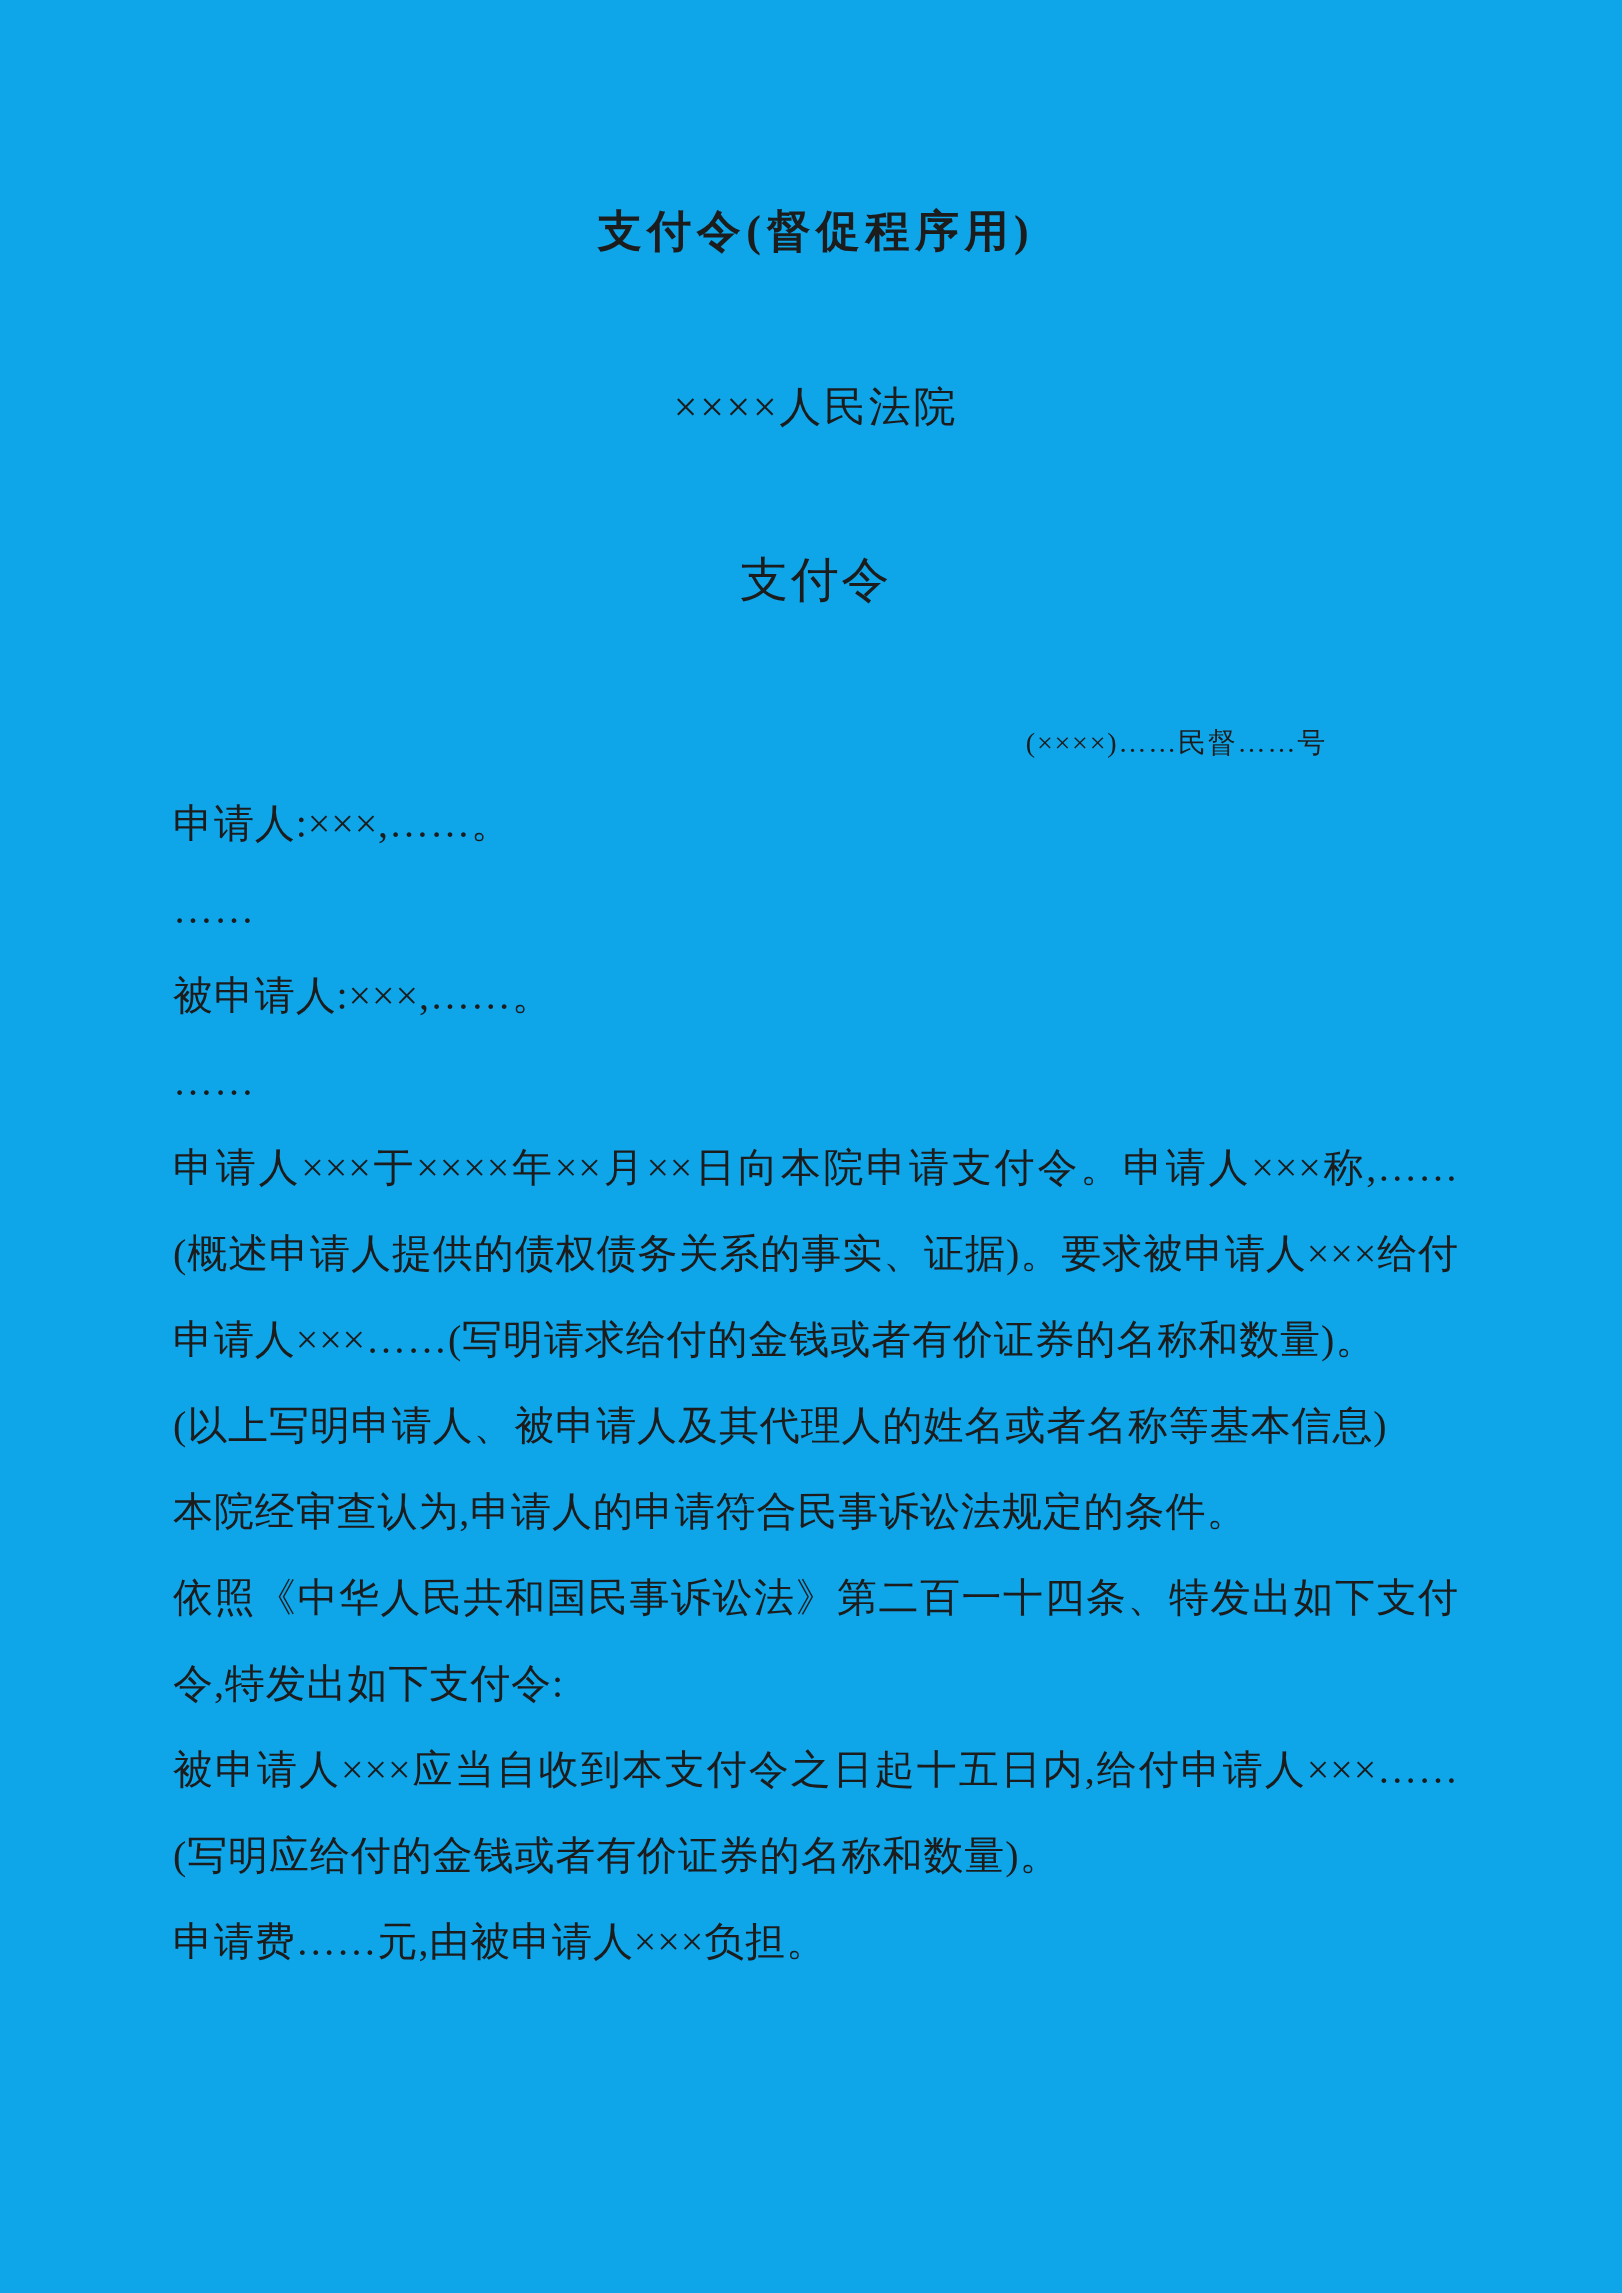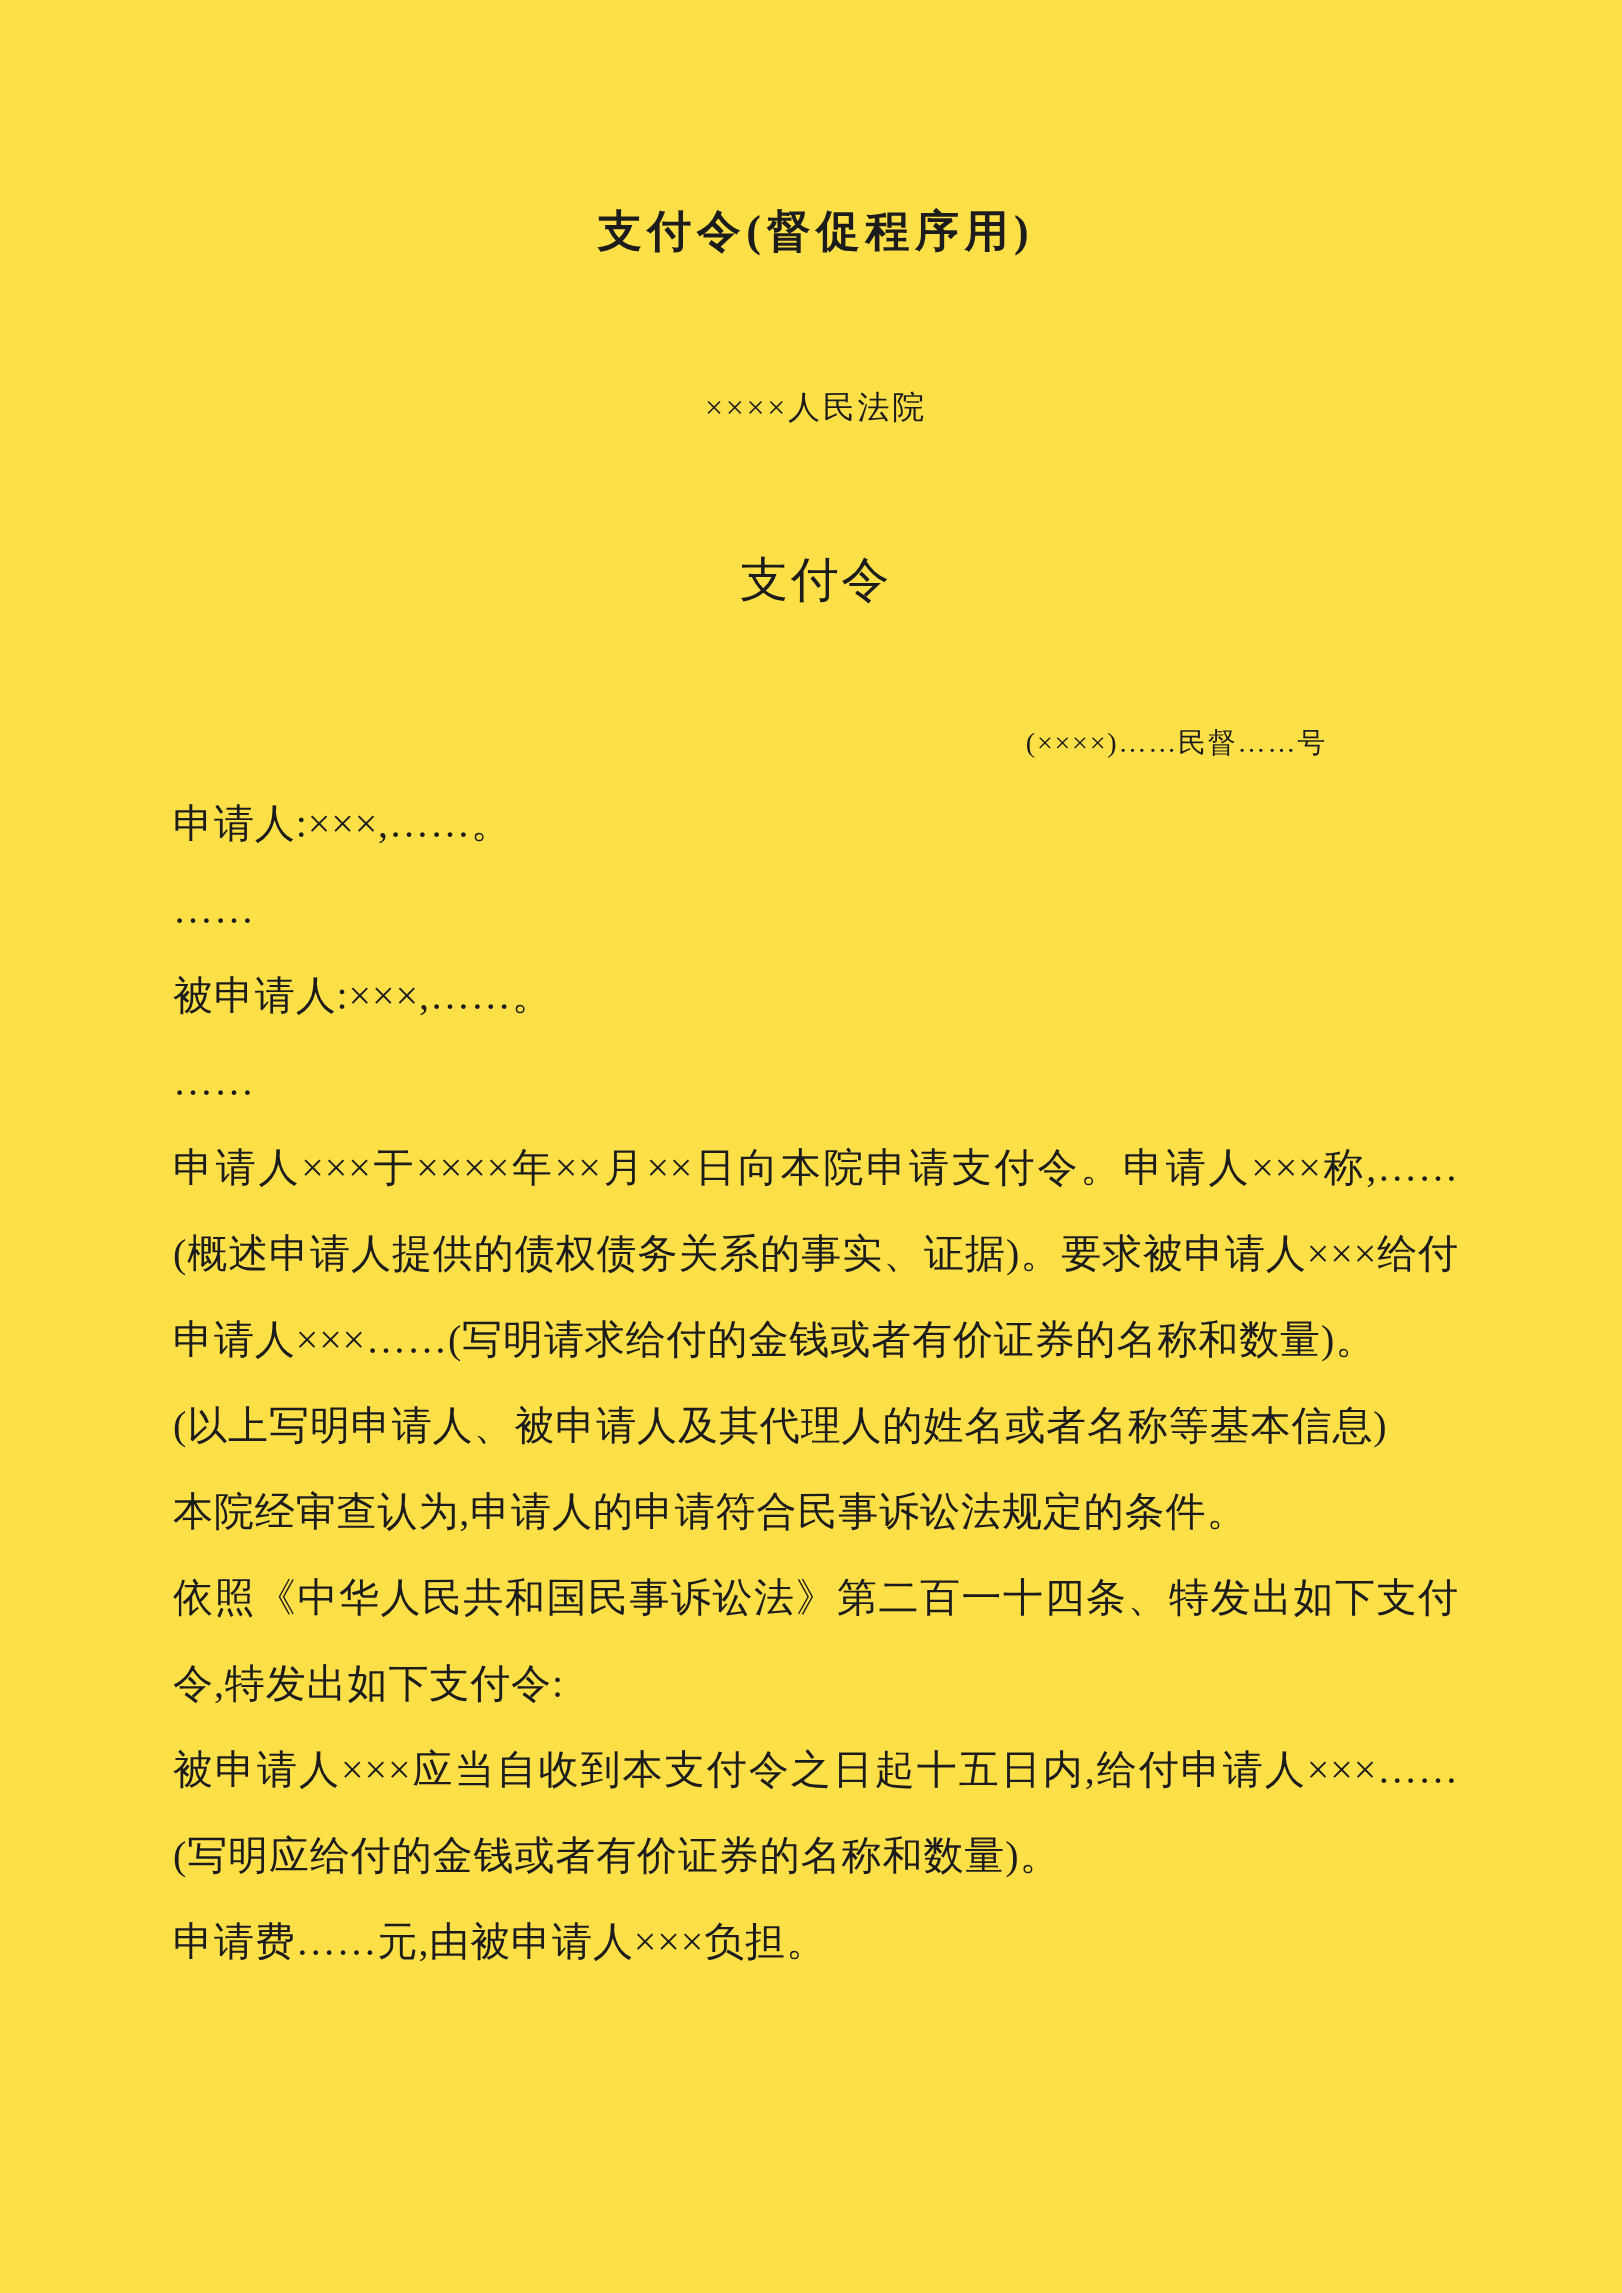--- a/index.html
+++ b/index.html
@@ -6,21 +6,21 @@
 
   html, body {
     background: #ffffff;
   }
 
   .page {
     position: relative;
     width: 1623px;
     height: 2294px;
     margin: 0 auto;
-    background: #fde047;
+    background: #0ea5e9;
     overflow: hidden;
     font-family: "Liberation Serif", "DejaVu Serif", serif;
     color: #1c1c1c;
   }
 
   .content {
     position: absolute;
     left: 173px;
     right: 164px;
     top: 0;
@@ -30,21 +30,21 @@
     margin-top: 205px;
     font-size: 44px;
     line-height: 53px;
     font-weight: bold;
     text-align: center;
     letter-spacing: 5.5px;
   }
 
   .court-name {
     margin-top: 127px;
-    font-size: 32px;
+    font-size: 42px;
     line-height: 45px;
     text-align: center;
     letter-spacing: 2.7px;
   }
 
   .doc-subtitle {
     margin-top: 127px;
     font-size: 48px;
     line-height: 45px;
     text-align: center;

